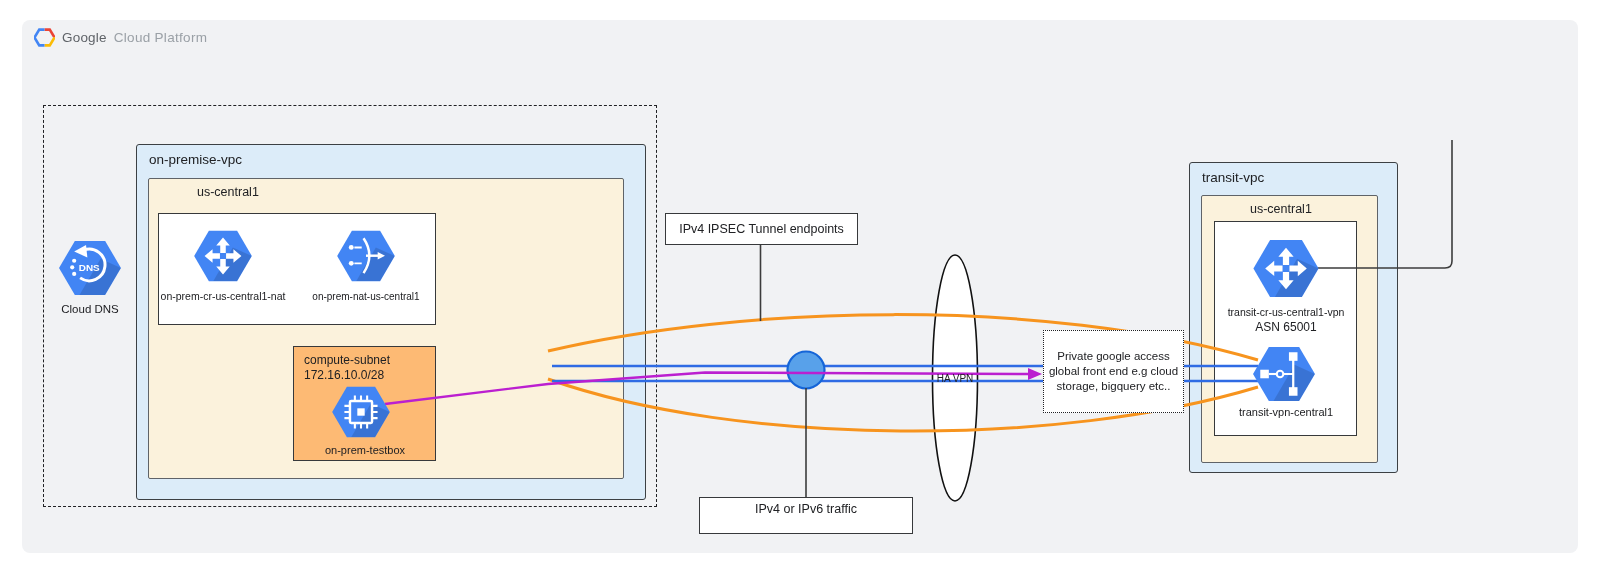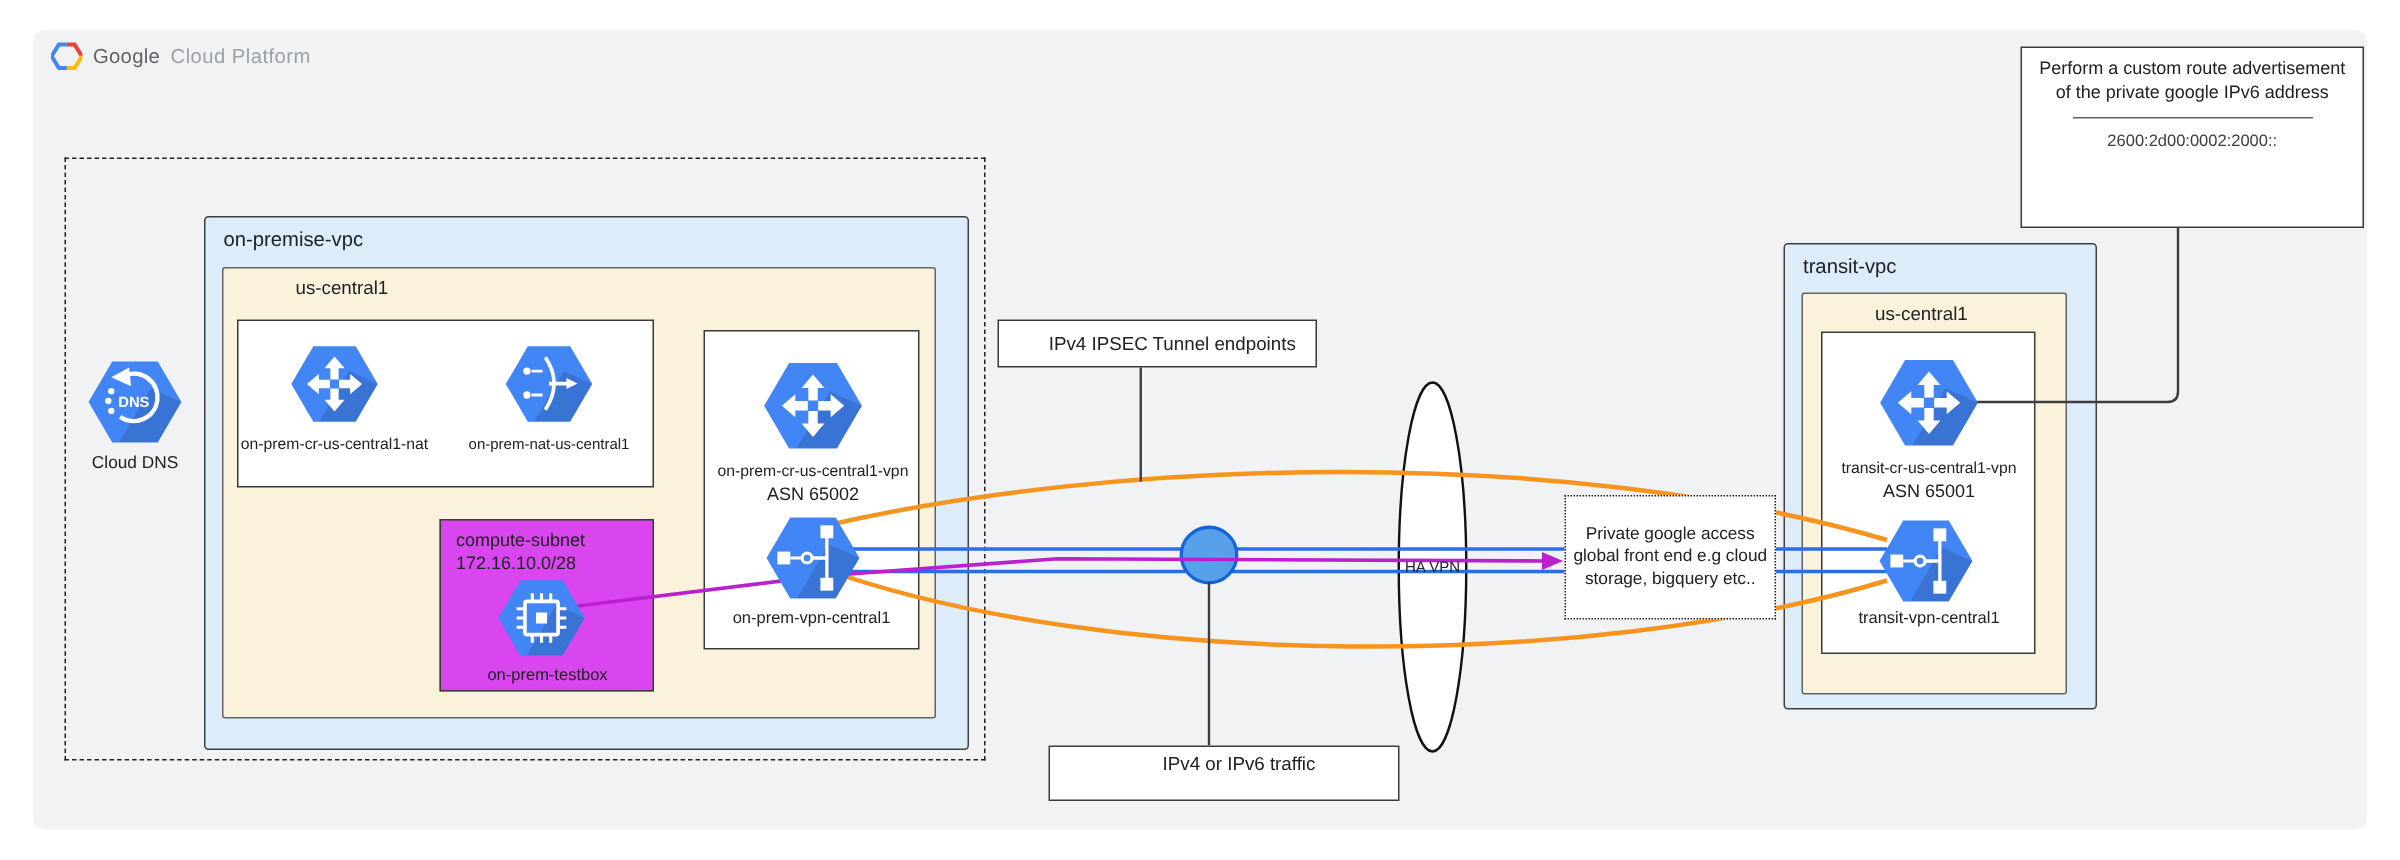--- a/index.html
+++ b/index.html
@@ -8,30 +8,30 @@
   .abs{position:absolute;box-sizing:border-box;}
   #canvas{left:22px;top:20px;width:1556px;height:533px;background:#f1f2f4;border-radius:8px;}
   
   #logo{left:34px;top:28px;display:flex;align-items:center;gap:7px;}
   #logo .brand{font-size:13.5px;color:#5f6368;font-weight:normal;letter-spacing:.2px;}
   #logo .product{font-size:13.5px;color:#9aa0a6;letter-spacing:.3px;}
   
   .vpcbox{background:#dcecf9;border:1.6px solid #3c4043;border-radius:3px;}
   .regionbox{background:#fbf2dc;border:1.3px solid #5f6368;border-radius:2px;}
   .whitebox{background:#ffffff;border:1.4px solid #37393b;}
-  .subnetbox{background:#d946ef;border:1.4px solid #37393b;}
+  .subnetbox{background:#fdba74;border:1.4px solid #37393b;}
   .dashedbox{border:1.6px dashed #202124;background:transparent;}
   .boxtitle{position:absolute;left:12px;top:7px;font-size:13.5px;}
   .boxtitle.sm{font-size:12.5px;top:6px;margin-left:36px;}
   .nlabel{position:absolute;text-align:center;font-size:11px;line-height:1.2;z-index:3;}
   .nlabel.sm{font-size:10px;}
   .hexicon{position:absolute;z-index:3;}
   #wires{position:absolute;left:0;top:0;width:1600px;height:573px;z-index:2;pointer-events:none;}
   .callout{position:absolute;background:#fff;border:1.5px solid #37393b;z-index:4;
-           display:flex;align-items:center;justify-content:center;text-align:center;padding-left:20px;}
+           display:flex;align-items:center;justify-content:center;text-align:center;}
   .callout.dotted{border:1.6px dotted #202124;}
   #route-note{flex-direction:column;justify-content:flex-start;padding:6px 8px 4px 8px;}
   #route-note .divider{width:160px;border-top:1px solid #5f6368;margin:9px auto 8px auto;}
   #route-note .addr{font-size:11px;color:#3c4043;}
   #ha-vpn-label{position:absolute;z-index:4;font-size:10px;text-align:center;}
 </style>
 </head>
 <body>
 
 <div id="stage">
@@ -136,31 +136,20 @@
           <div class="abs" style="left:10px;top:6px;font-size:12px;line-height:1.25">
             <div>compute-subnet</div>
             <div>172.16.10.0/28</div>
           </div>
           <svg class="hexicon" style="left:36px;top:38px" width="62" height="54">
               <use href="#sym-hex-compute"></use>
             </svg>
           <div class="nlabel" style="left:1px;top:97px;width:140px">on-prem-testbox</div>
         </div>
 
-        <div class="abs whitebox" style="left:320px;top:41px;width:144px;height:213px">
-          <svg class="hexicon" style="left:37px;top:19px" width="70" height="61">
-              <use href="#sym-hex-router"></use>
-            </svg>
-          <div class="nlabel" style="left:2px;top:87px;width:140px;font-size:10.5px">on-prem-cr-us-central1-vpn</div>
-          <div class="nlabel" style="left:2px;top:101px;width:140px;font-size:12px">ASN 65002</div>
-          <svg class="hexicon" style="left:39px;top:122px" width="66" height="58">
-              <use href="#sym-hex-vpn"></use>
-            </svg>
-          <div class="nlabel" style="left:1px;top:185px;width:140px">on-prem-vpn-central1</div>
-        </div>
       </div>
     </div>
   </div>
 
   <div class="abs vpcbox" style="left:1189px;top:162px;width:209px;height:311px">
     <div class="boxtitle">transit-vpc</div>
     <div class="abs regionbox" style="left:11px;top:32px;width:177px;height:268px">
       <div class="boxtitle sm">us-central1</div>
       <div class="abs whitebox" style="left:12px;top:25px;width:143px;height:215px">
         <svg class="hexicon" style="left:36px;top:16px" width="70" height="61">
@@ -195,19 +184,14 @@
     <path d="M806,388 V497" stroke="#3c3c3c" stroke-width="1.6"></path>
     <path d="M1452,140 V261 Q1452,268 1445,268 H1316" fill="none" stroke="#3c3c3c" stroke-width="1.6"></path>
   </svg>
 
   <div id="ha-vpn-label" style="left:929px;top:373px;width:52px">HA VPN</div>
 
   <div class="callout" style="left:665px;top:213px;width:191px;height:30px;font-size:12.5px">IPv4 IPSEC Tunnel endpoints</div>
   <div class="callout" style="left:699px;top:497px;width:212px;height:31px;font-size:12.5px;align-items:flex-start;padding-top:4px">IPv4 or IPv6 traffic</div>
   <div class="callout dotted" style="left:1043px;top:330px;width:135px;height:77px;font-size:11.5px;line-height:1.3;padding:2px">Private google access global front end e.g cloud storage, bigquery etc..</div>
 
-  <div class="callout" id="route-note" style="left:1347px;top:31px;width:211px;height:109px;font-size:12px;line-height:1.3">
-    <div>Perform a custom route advertisement of the private google IPv6 address</div>
-    <div class="divider"></div>
-    <div class="addr">2600:2d00:0002:2000::</div>
-  </div>
 
 </div>
 
 </body></html>

